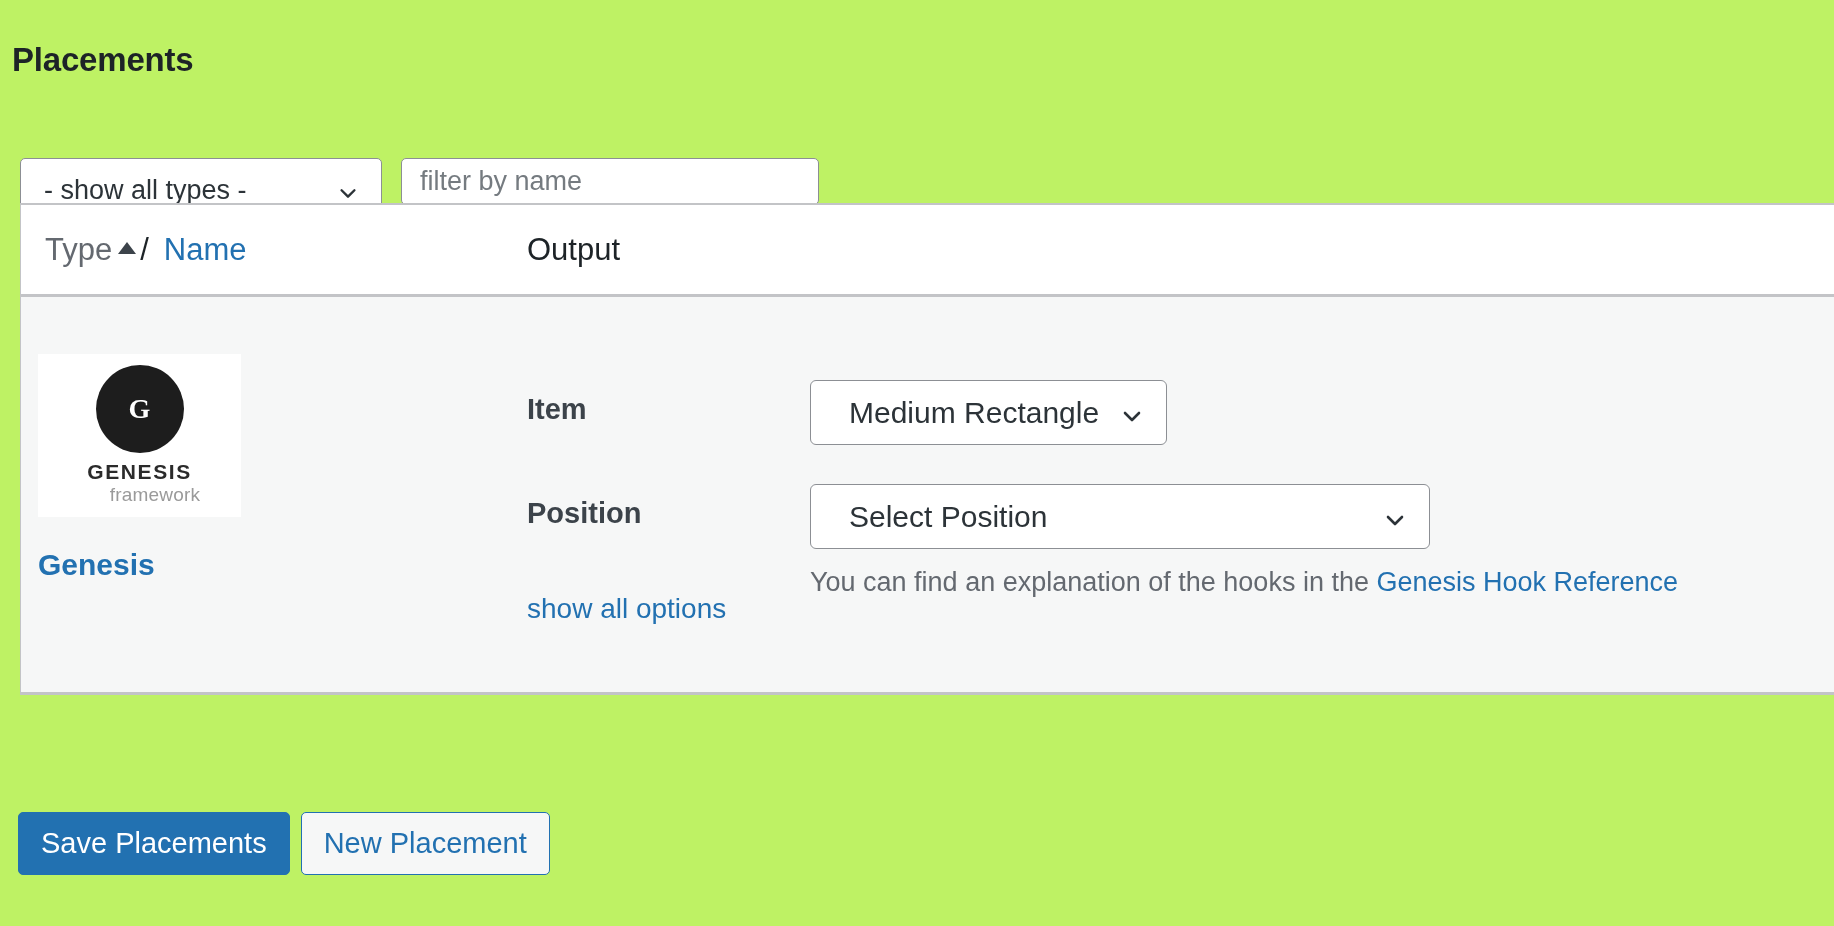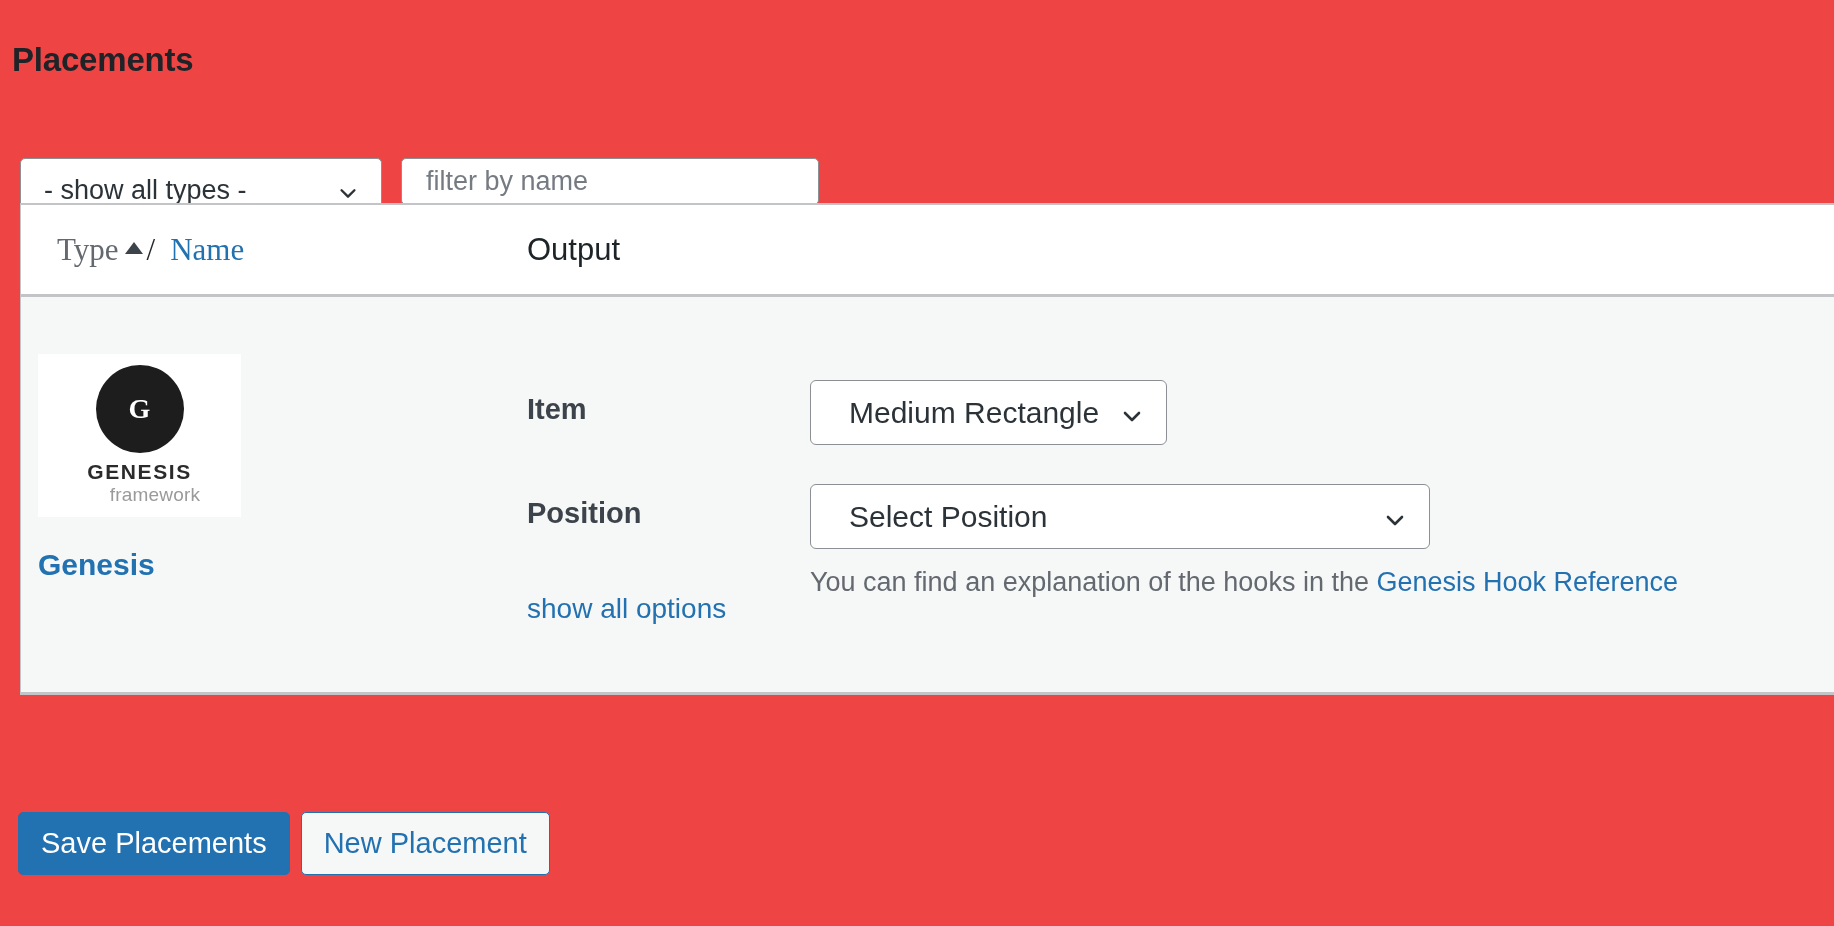--- a/index.html
+++ b/index.html
@@ -9,21 +9,21 @@
     overflow: hidden;
     background: #f0f0f1;
     font-family: "Liberation Sans", sans-serif;
     -webkit-font-smoothing: antialiased;
   }
 
   .page {
     position: relative;
     width: 1834px;
     height: 926px;
-    background: #ef4444;
+    background: #bef264;
   }
 
   
   .page-title {
     position: absolute;
     left: 12px;
     top: 16px;
     font-size: 33px;
     font-weight: 700;
     color: #1d2327;
@@ -66,21 +66,21 @@
     height: 22px;
     pointer-events: none;
   }
 
   .name-filter {
     width: 418px;
     height: 47px;
     background: #ffffff;
     border: 1.5px solid #8c8f94;
     border-radius: 5px;
-    padding: 0 24px;
+    padding: 0 18px;
     font-size: 27px;
     font-family: "Liberation Sans", sans-serif;
     color: #2c3338;
     outline: none;
   }
   .name-filter::placeholder { color: #757b80; opacity: 1; }
 
   
   .table {
     position: absolute;
@@ -94,28 +94,27 @@
   }
 
   .table-head {
     height: 92px;
     background: #ffffff;
     border-bottom: 3px solid #c3c4c7;
     position: relative;
   }
   .th-type-name {
     position: absolute;
-    left: 36px;
+    left: 24px;
     top: 50%;
     transform: translateY(-50%);
     display: flex;
     align-items: center;
     font-size: 31px;
     white-space: nowrap;
-    font-family: Liberation Serif, serif;
   }
   .th-type {
     color: #646970;
     display: inline-flex;
     align-items: center;
     gap: 6px;
     cursor: pointer;
   }
   .sort-asc {
     display: inline-block;

